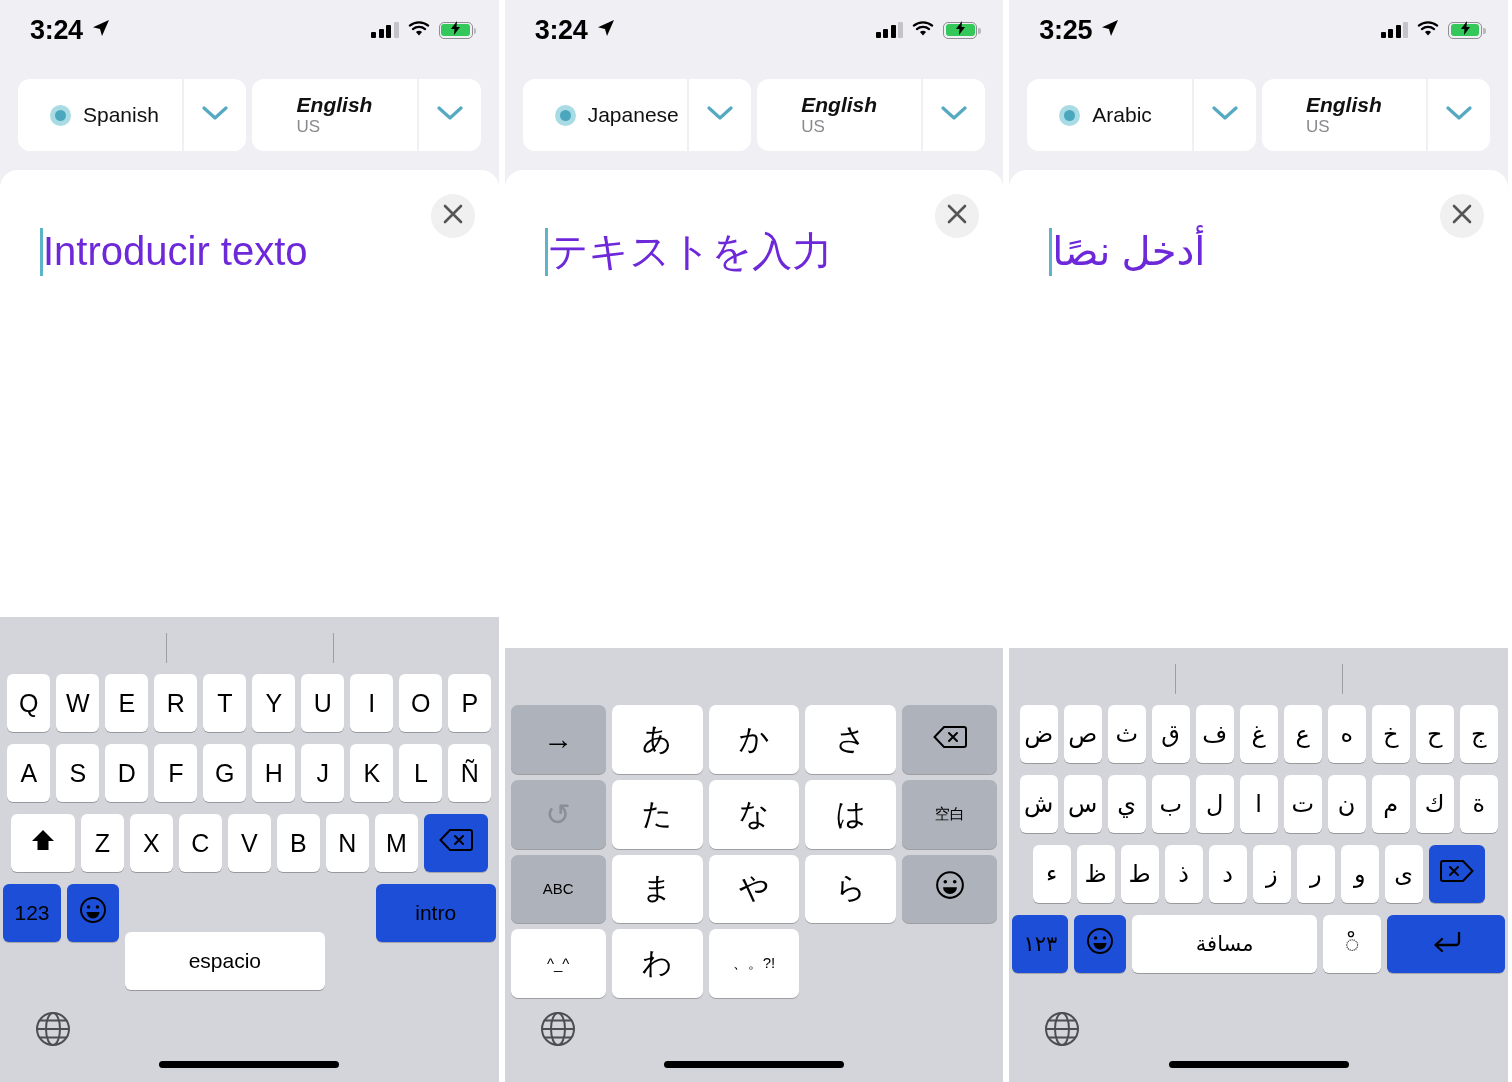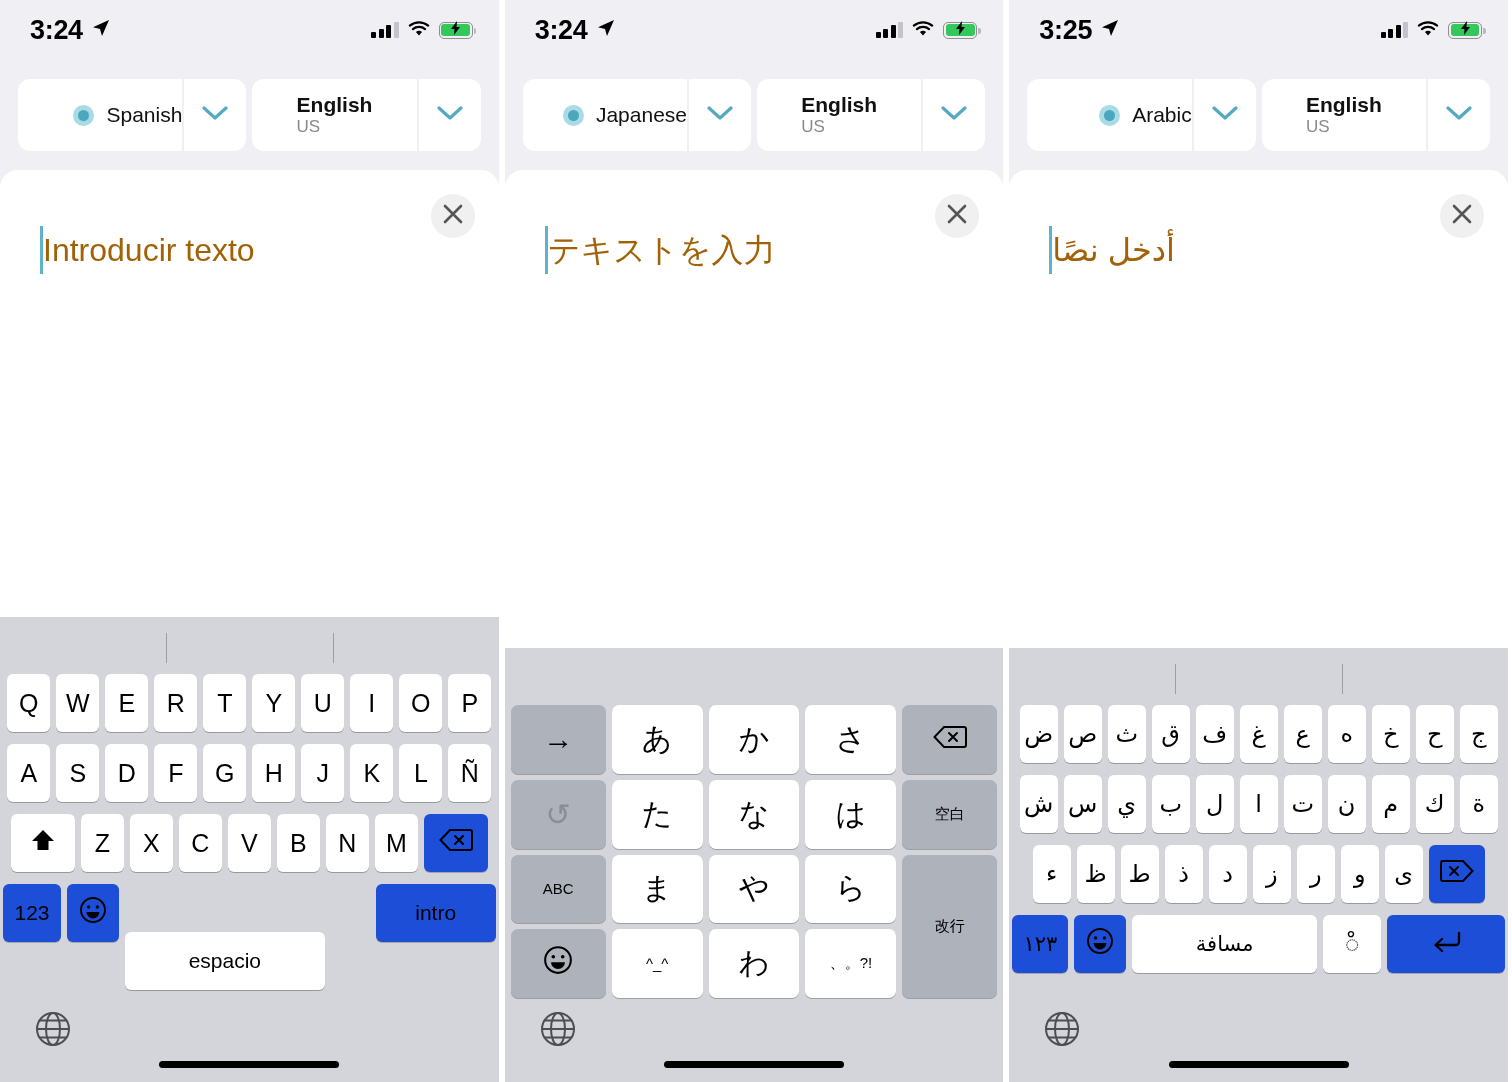--- a/index.html
+++ b/index.html
@@ -73,35 +73,34 @@
     height: 72px;
     display: flex;
     align-items: stretch;
     gap: 2px;
   }
   .langsel .main {
     flex: 1 1 auto;
     background: #fff;
     border-radius: 12px 0 0 12px;
     display: flex; align-items: center;
-    padding-left: 3px;
+    padding-left: 32px;
     gap: 12px;
     min-width: 0;
-    justify-content: flex-end;
   }
   .langsel .main.centered { justify-content: center; padding-left: 0; }
   .radio {
     width: 21px; height: 21px; border-radius: 50%;
     background: #a8dbe4; flex: 0 0 21px;
     display: flex; align-items: center; justify-content: center;
   }
   .radio::after { content:""; width: 11px; height: 11px; border-radius: 50%; background: #4ba7bd; display:block; }
   .lang-name { font-size: 21px; color: #111; white-space: nowrap; }
   .lang-stack { display: flex; flex-direction: column; align-items: flex-start; line-height: 1.15; }
-  .lang-stack .t1 { font-size: 21px; color: #111; font-weight: 600; }
+  .lang-stack .t1 { font-size: 21px; color: #111; font-weight: 600; font-style: italic; }
   .lang-stack .t2 { font-size: 17px; color: #8a8a8e; }
   .langsel .arrowbox {
     flex: 0 0 62px;
     background: #fff;
     border-radius: 0 12px 12px 0;
     display: flex; align-items: center; justify-content: center;
   }
   .chev { display:block; }
 
   
@@ -113,25 +112,25 @@
     padding: 56px 40px 0 40px;
     min-height: 0;
   }
   .clearbtn {
     position: absolute; top: 24px; right: 24px;
     width: 44px; height: 44px; border-radius: 50%;
     background: #f0f0f0;
     display: flex; align-items: center; justify-content: center;
   }
   .placeholder {
-    font-size: 32px;
-    color: #a16207;
+    font-size: 40px;
+    color: #6d28d9;
     line-height: 1.25;
     display: flex;
-    align-items: center;
+    align-items: flex-end;
     white-space: nowrap;
   }
   .placeholder.rtl { direction: rtl; justify-content: flex-end; text-align: right; }
   .caret {
     width: 3px; height: 48px;
     background: #5fb3c9;
     flex: 0 0 3px;
     display: block;
   }
   .ph-text { display:block; }
@@ -483,21 +482,20 @@
         <div class="jkey dark disabled">↺</div>
         <div class="jkey">た</div>
         <div class="jkey">な</div>
         <div class="jkey">は</div>
         <div class="jkey dark small">空白</div>
 
         <div class="jkey dark small">ABC</div>
         <div class="jkey">ま</div>
         <div class="jkey">や</div>
         <div class="jkey">ら</div>
-        <div class="jkey dark small span2">改行</div>
 
         <div class="jkey dark">
           <span>
             <svg width="30" height="30" viewBox="0 0 28 28">
                 <circle cx="14" cy="14" r="12" fill="none" stroke="#000" stroke-width="1.9"></circle>
                 <circle cx="9.6" cy="11" r="1.7" fill="#000"></circle>
                 <circle cx="18.4" cy="11" r="1.7" fill="#000"></circle>
                 <path d="M7.5 16 a6.5 6.5 0 0 0 13 0 Z" fill="#000"></path>
               </svg>
           </span>

